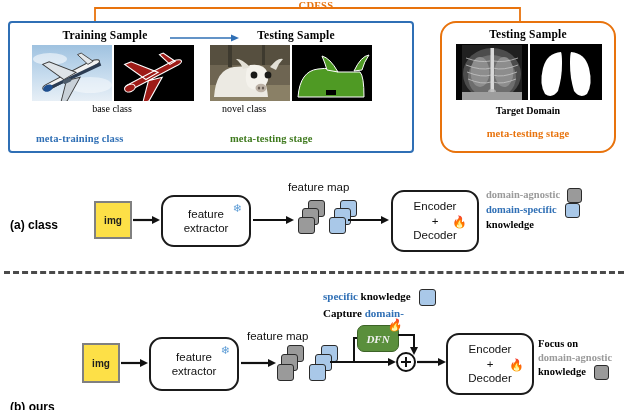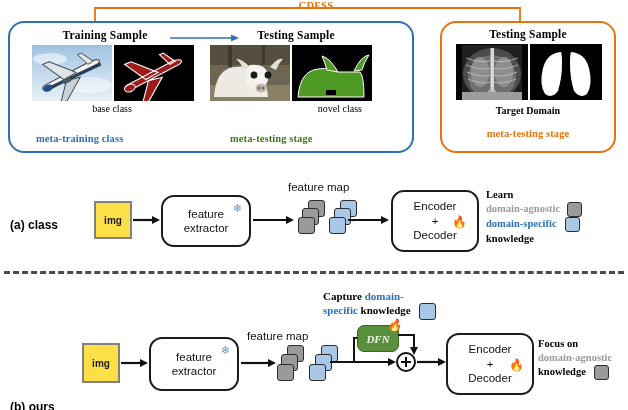--- a/index.html
+++ b/index.html
@@ -2,21 +2,21 @@
 <html><head>
 <meta charset="utf-8">
 <style>
   html,body{margin:0;padding:0;background:#ffffff;}
   body{width:628px;height:410px;position:relative;overflow:hidden;
        font-family:"Liberation Serif",serif;color:#000;}
   .abs{position:absolute;}
 
   
   #source-panel{left:8px;top:21px;width:406px;height:132px;
-     border:2px solid #2f6fb5;border-radius:16px;background:#fff;box-sizing:border-box;}
+     border:2px solid #2f6fb5;border-radius:4px;background:#fff;box-sizing:border-box;}
   #target-panel{left:440px;top:21px;width:176px;height:132px;
      border:2px solid #e8730d;border-radius:16px;background:#fff;box-sizing:border-box;}
 
   .panel-title{font-size:11.5px;font-weight:bold;letter-spacing:.2px;}
 
   
   .thumb{position:absolute;overflow:hidden;}
   .thumb svg{display:block;}
 
   
@@ -147,21 +147,21 @@
     <svg width="80" height="56" viewBox="0 0 80 56">
       <rect width="80" height="56" fill="#000000"></rect>
       <path d="M6 52 q2 -26 20 -28 q14 -2 20 3 l22 0 q4 4 4 25 z" fill="#4f9a24" stroke="#ffffff" stroke-width="1"></path>
       <path d="M46 27 q-8 -14 -16 -16 q3 7 5 14 z" fill="#4f9a24" stroke="#ffffff" stroke-width="1"></path>
       <path d="M62 26 q7 -15 15 -16 q-5 7 -7 15 z" fill="#4f9a24" stroke="#ffffff" stroke-width="1"></path>
       <rect x="34" y="45" width="10" height="5" fill="#000000"></rect>
     </svg>
   </div>
 
   <div class="abs cap" style="left:32px;top:80px;width:140px;text-align:center;">base class</div>
-  <div class="abs cap" style="left:212px;top:80px;width:140px;text-align:right;">novel class</div>
+  <div class="abs cap" style="left:212px;top:80px;width:140px;text-align:left;">novel class</div>
 
 
   <div class="abs stage-train" style="left:26px;top:110px;">meta-training class</div>
   <div class="abs stage-test" style="left:220px;top:110px;">meta-testing stage</div>
 </div>
 
 <div class="abs" id="target-panel">
   <div class="abs panel-title" style="left:0;top:5px;width:172px;text-align:center;">Testing Sample</div>
 
   <div class="thumb" style="left:14px;top:21px;width:72px;height:56px;">
@@ -239,21 +239,20 @@
 </svg>
 
 <div class="abs rbox" style="left:391px;top:190px;width:88px;height:62px;">
   <span>Encoder</span>
   <span>+</span>
   <span>Decoder</span>
   <span class="abs flame" style="right:10px;top:24px;">🔥</span>
 </div>
 
 <div class="abs" style="left:486px;top:188px;">
-  <div class="lg-line">Learn</div>
   <div class="lg-line">
     <span class="lg-agn">domain-agnostic</span>
     <span class="legend-sq gray" style="margin-left:4px;"></span>
   </div>
   <div class="lg-line">
     <span class="lg-spec">domain-specific</span>
     <span class="legend-sq blue" style="margin-left:6px;"></span>
   </div>
   <div class="lg-line">knowledge</div>
 </div>
@@ -326,25 +325,25 @@
 
 <div class="abs rbox" style="left:446px;top:333px;width:88px;height:62px;">
   <span>Encoder</span>
   <span>+</span>
   <span>Decoder</span>
   <span class="abs flame" style="right:8px;top:24px;">🔥</span>
 </div>
 
 <div class="abs" style="left:323px;top:289px;">
   <div class="cap-head">
-    <span>Capture </span><span class="cap-blue">domain-</span>
-  </div>
-  <div class="cap-head">
     <span class="cap-blue">specific</span><span> knowledge</span>
     <span class="legend-sq blue" style="margin-left:6px;width:17px;height:17px;"></span>
+  </div>
+  <div class="cap-head">
+    <span>Capture </span><span class="cap-blue">domain-</span>
   </div>
 </div>
 
 <div class="abs" style="left:538px;top:337px;">
   <div class="lg-line">Focus on</div>
   <div class="lg-line lg-agn">domain-agnostic</div>
   <div class="lg-line">
     <span>knowledge</span>
     <span class="legend-sq gray" style="margin-left:6px;"></span>
   </div>

